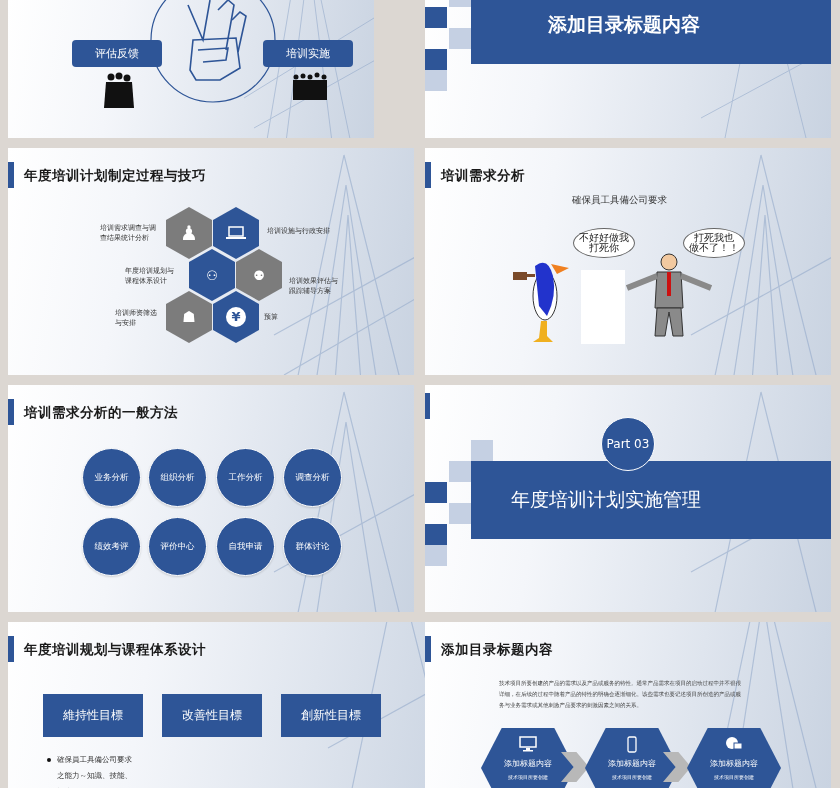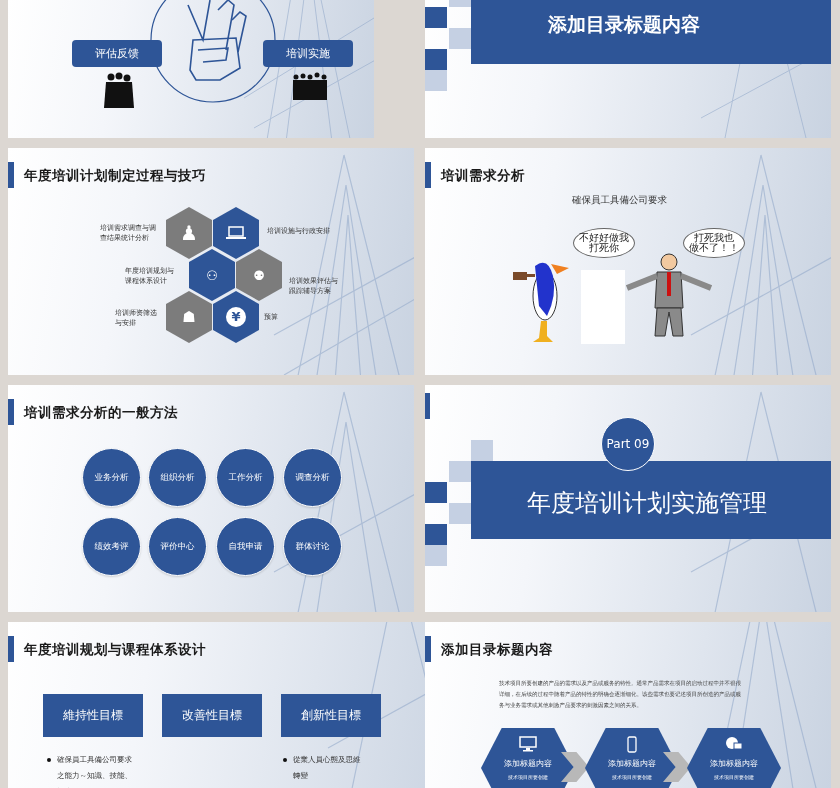--- a/index.html
+++ b/index.html
@@ -229,48 +229,44 @@
       </svg>
     <div style="position:absolute; left:0; top:8px; width:5px; height:26px; background:#2e5597;"></div>
     <div class="sq l" style="left:46px; top:55px;"></div>
     <div class="sq l" style="left:24px; top:76px;"></div>
     <div class="sq d" style="left:0; top:97px;"></div>
     <div class="sq m" style="left:46px; top:97px;"></div>
     <div class="sq l" style="left:24px; top:118px;"></div>
     <div class="sq d" style="left:0; top:139px;"></div>
     <div class="sq l" style="left:0; top:160px;"></div>
     <div class="band" style="left:46px; top:76px; width:360px; height:78px;">
-      <div style="position:absolute; left:56px; top:26px; font-size:24px;">年度培训计划实施管理</div>
+      <div style="position:absolute; left:40px; top:26px; font-size:19px;">年度培训计划实施管理</div>
     </div>
     <div style="position:absolute; left:176px; top:32px; width:54px; height:54px; border-radius:50%; background:#2e5597; border:1px solid #fff; color:#fff; font-size:12px; display:flex; align-items:center; justify-content:center;">
-        <span>Part 09</span>
+        <span>Part 03</span>
       </div>
   </div>
 
   <div class="slide" style="left:8px; top:622px; width:460px; height:166px;">
     <svg class="tower" viewBox="0 0 180 260">
         <g stroke="#8fa6c8" stroke-width="1.2" fill="none">
           <path d="M50 260 L100 20 L160 260"></path>
           <path d="M30 200 L175 120"></path>
         </g>
       </svg>
     <div class="accent-bar"></div>
     <div class="slide-title">年度培训规划与课程体系设计</div>
     <div class="goal" style="left:35px; top:72px;">維持性目標</div>
     <div class="goal" style="left:154px; top:72px;">改善性目標</div>
     <div class="goal" style="left:273px; top:72px;">創新性目標</div>
     <div class="bul" style="left:39px; top:130px;">
         <div>確保員工具備公司要求</div>
         <div>之能力～知識、技能、</div>
         <div>態度</div>
       </div>
-    <div class="bul" style="left:275px; top:130px;">
-        <div>從業人員心態及思維</div>
-        <div>轉變</div>
-      </div>
   </div>
 
   <div class="slide" style="left:425px; top:622px; width:406px; height:166px;">
     <svg class="tower" viewBox="0 0 180 260">
         <g stroke="#8fa6c8" stroke-width="1.2" fill="none">
           <path d="M50 260 L100 20 L160 260"></path>
           <path d="M70 260 L102 50 L135 260"></path>
         </g>
       </svg>
     <div class="accent-bar"></div>

